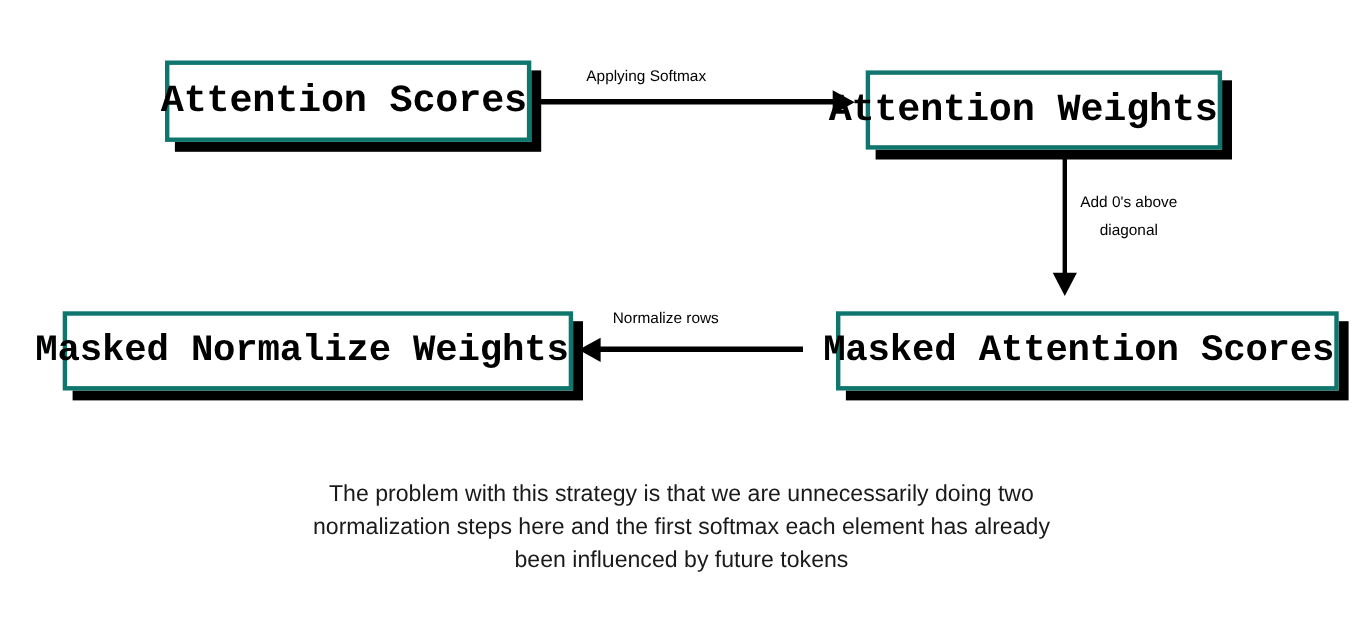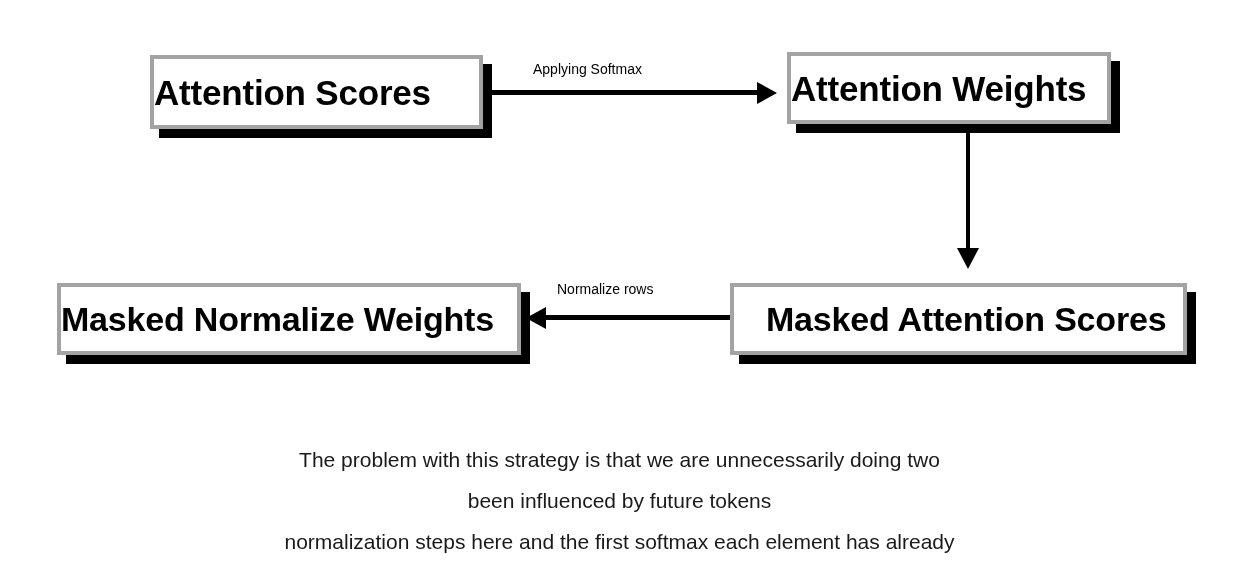--- a/index.html
+++ b/index.html
@@ -20,40 +20,41 @@
     left: 0; top: 0;
     width: 1239px;
     height: 570px;
   }
 
   
   .node {
     position: absolute;
     box-sizing: border-box;
     background: #ffffff;
-    border: 4px solid #a3a3a3;
+    border: 4px solid #0f766e;
     box-shadow: 9px 9px 0 0 #000000;
     display: flex;
     align-items: center;
-    justify-content: flex-start;
+    justify-content: flex-end;
     z-index: 3;
+    font-family: Liberation Mono, monospace;
   }
   .node-label {
     font-weight: bold;
     font-size: 35px;
     line-height: 1;
     letter-spacing: -0.2px;
     white-space: nowrap;
     color: #000000;
   }
 
   #node-attention-scores      { left: 150px; top: 55px;  width: 333px; height: 74px; }
-  #node-attention-weights     { left: 787px; top: 52px;  width: 324px; height: 72px; }
+  #node-attention-weights     { left: 787px; top: 64px;  width: 324px; height: 72px; }
   #node-masked-att-weights    { left: 57px;  top: 283px; width: 464px; height: 72px; }
-  #node-masked-att-scores     { left: 730px; top: 283px; width: 457px; height: 72px; padding-left: 32px; }
+  #node-masked-att-scores     { left: 760px; top: 283px; width: 457px; height: 72px; padding-left: 32px; }
 
   #node-masked-att-weights .node-label,
   #node-masked-att-scores  .node-label { font-size: 34px; }
 
   
   .arrow { position: absolute; z-index: 2; }
   .arrow-line-h {
     position: absolute;
     height: 5px;
     background: #000000;
@@ -114,21 +115,21 @@
     position: absolute;
     left: 0;
     top: 434px;
     width: 1239px;
     text-align: center;
     font-size: 21px;
     line-height: 30px;
     color: #1a1a1a;
     z-index: 1;
   }
-  #caption div { white-space: pre; margin-top: 11px; }
+  #caption div { white-space: pre; }
 </style>
 </head>
 <body>
 
 <div id="canvas">
 
   <div class="node" id="node-attention-scores">
     <span class="node-label">Attention Scores</span>
   </div>
 
@@ -154,22 +155,24 @@
     <div class="arrow-head head-down"></div>
   </div>
 
   <div class="arrow" id="arrow-normalize">
     <div class="arrow-line-h"></div>
     <div class="arrow-head head-left"></div>
   </div>
 
   <div class="edge-label" id="label-softmax">Applying Softmax</div>
 
+  <div class="edge-label" id="label-mask">Add 0's above
+diagonal</div>
 
   <div class="edge-label" id="label-normalize">Normalize rows</div>
 
   <div id="caption">
     <div>The problem with this strategy is that we are unnecessarily doing two</div>
+    <div>normalization steps here and the first softmax each element has already</div>
     <div>been influenced by future tokens</div>
-    <div>normalization steps here and the first softmax each element has already</div>
   </div>
 
 </div>
 
 </body></html>

